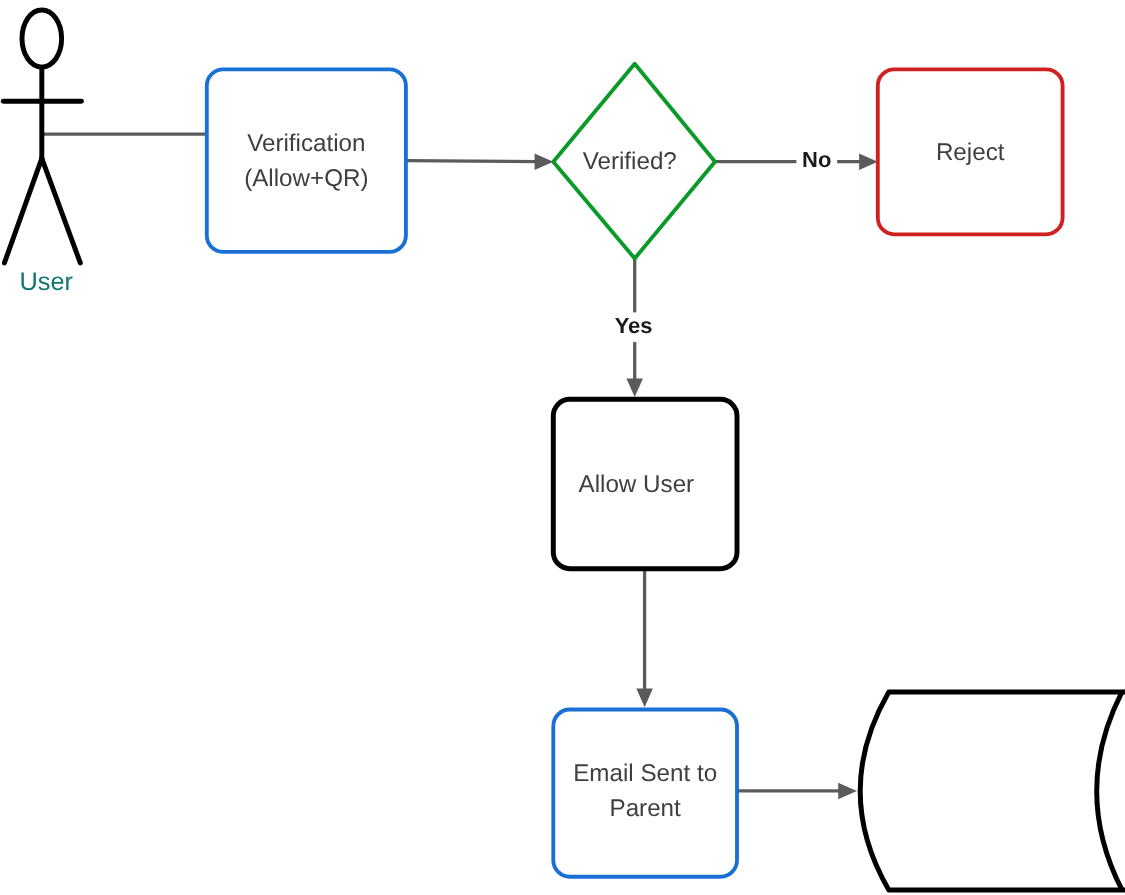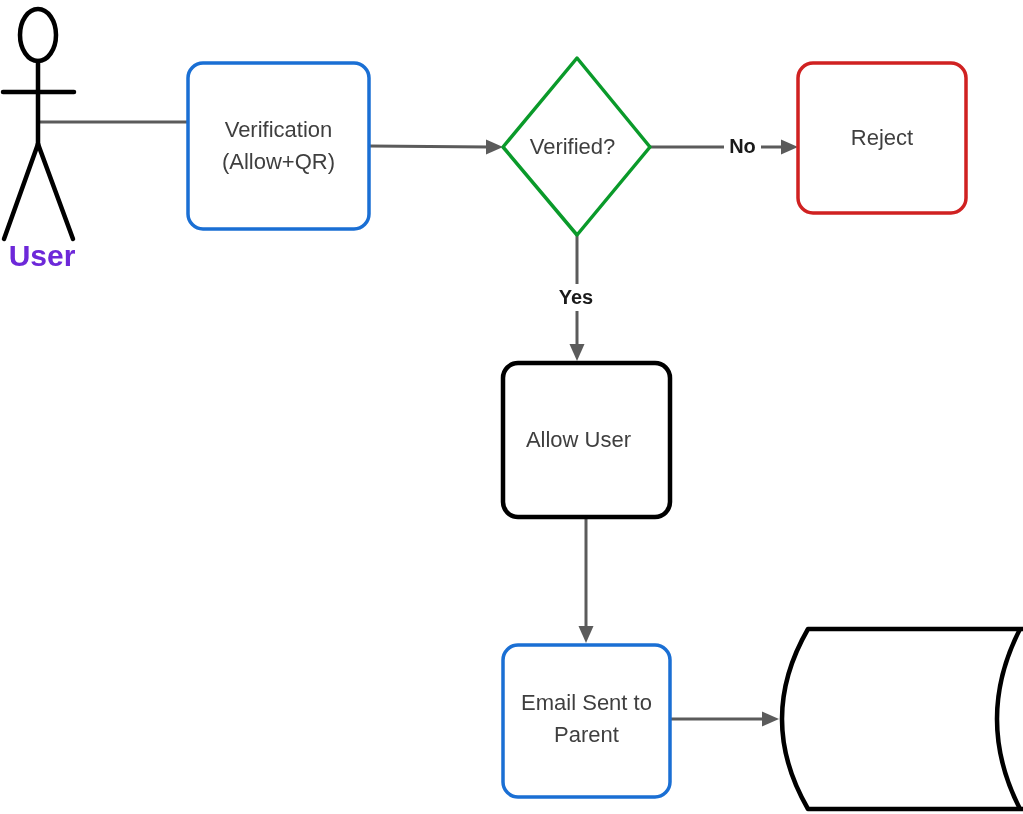--- a/index.html
+++ b/index.html
@@ -30,24 +30,23 @@
     font-size: 22px;
     line-height: 1.45;
     color: #3f3f3f;
     pointer-events: none;
   }
   .actor-label {
     position: absolute;
     display: flex;
     align-items: center;
     justify-content: center;
-    font-size: 30px;
-    color: #6d28d9;
+    font-size: 23px;
+    color: #0f766e;
     pointer-events: none;
-    font-weight: bold;
   }
   .edge-label {
     position: absolute;
     display: flex;
     align-items: center;
     justify-content: center;
     font-size: 20px;
     font-weight: bold;
     color: #1a1a1a;
     background: #ffffff;

